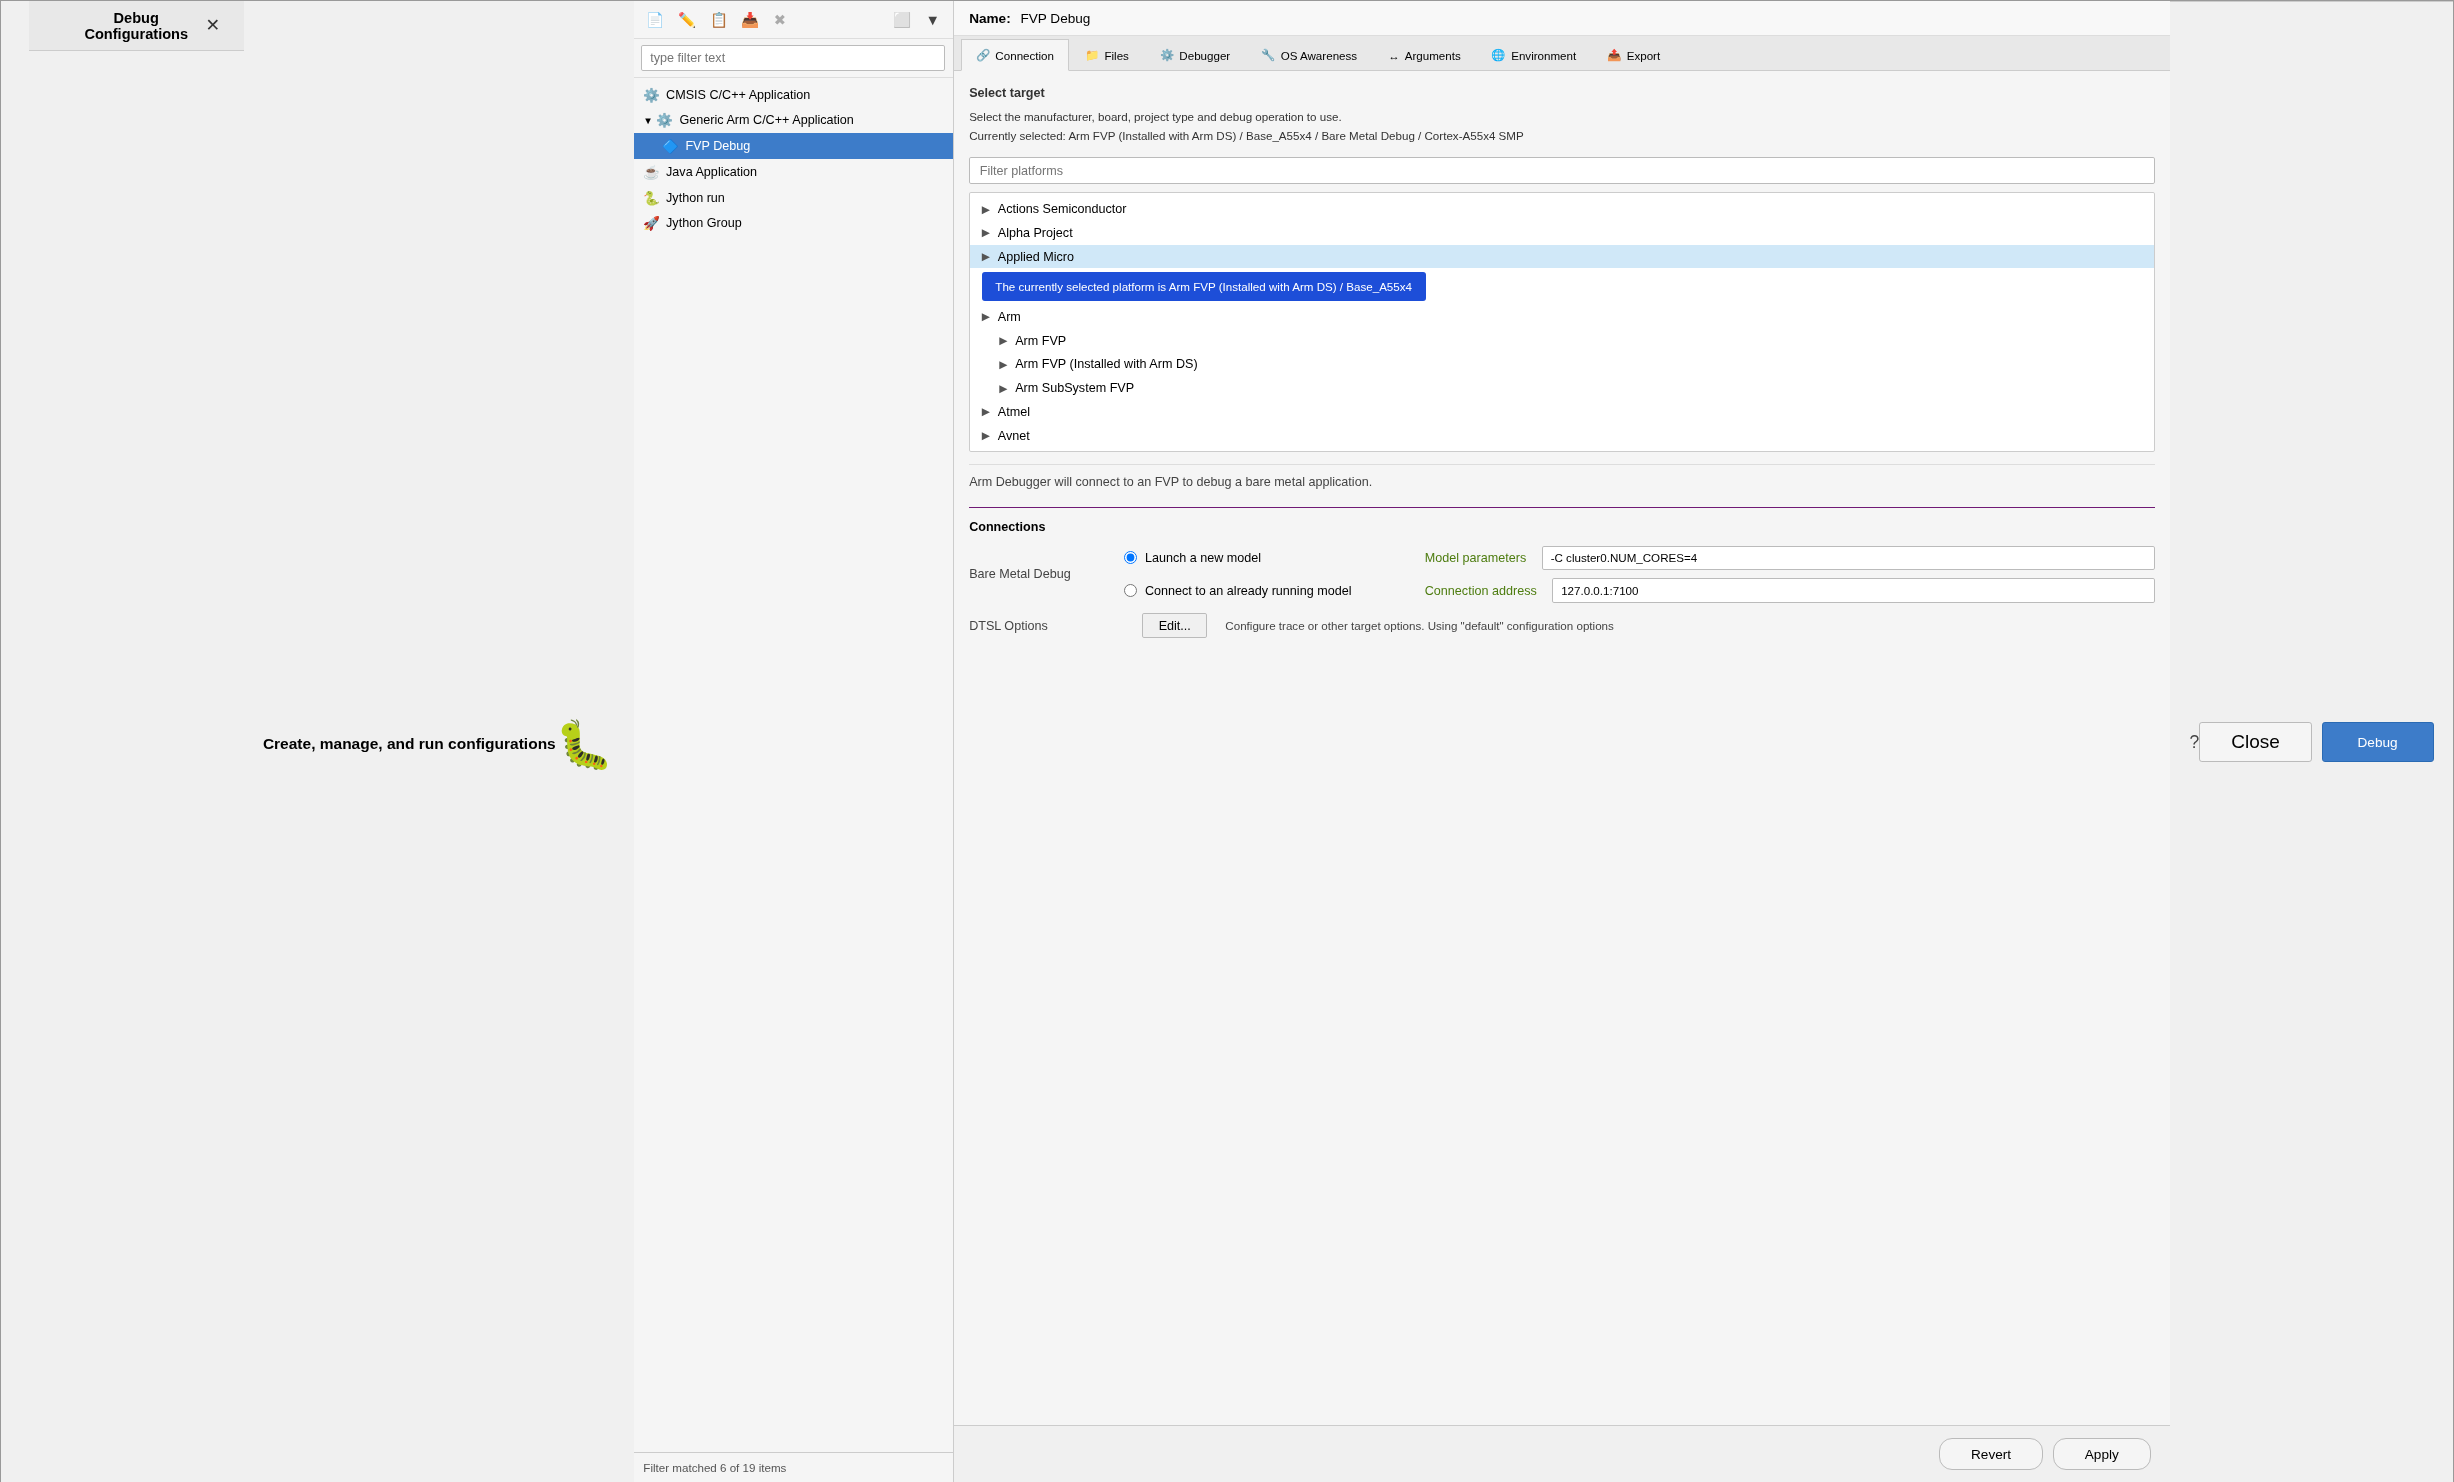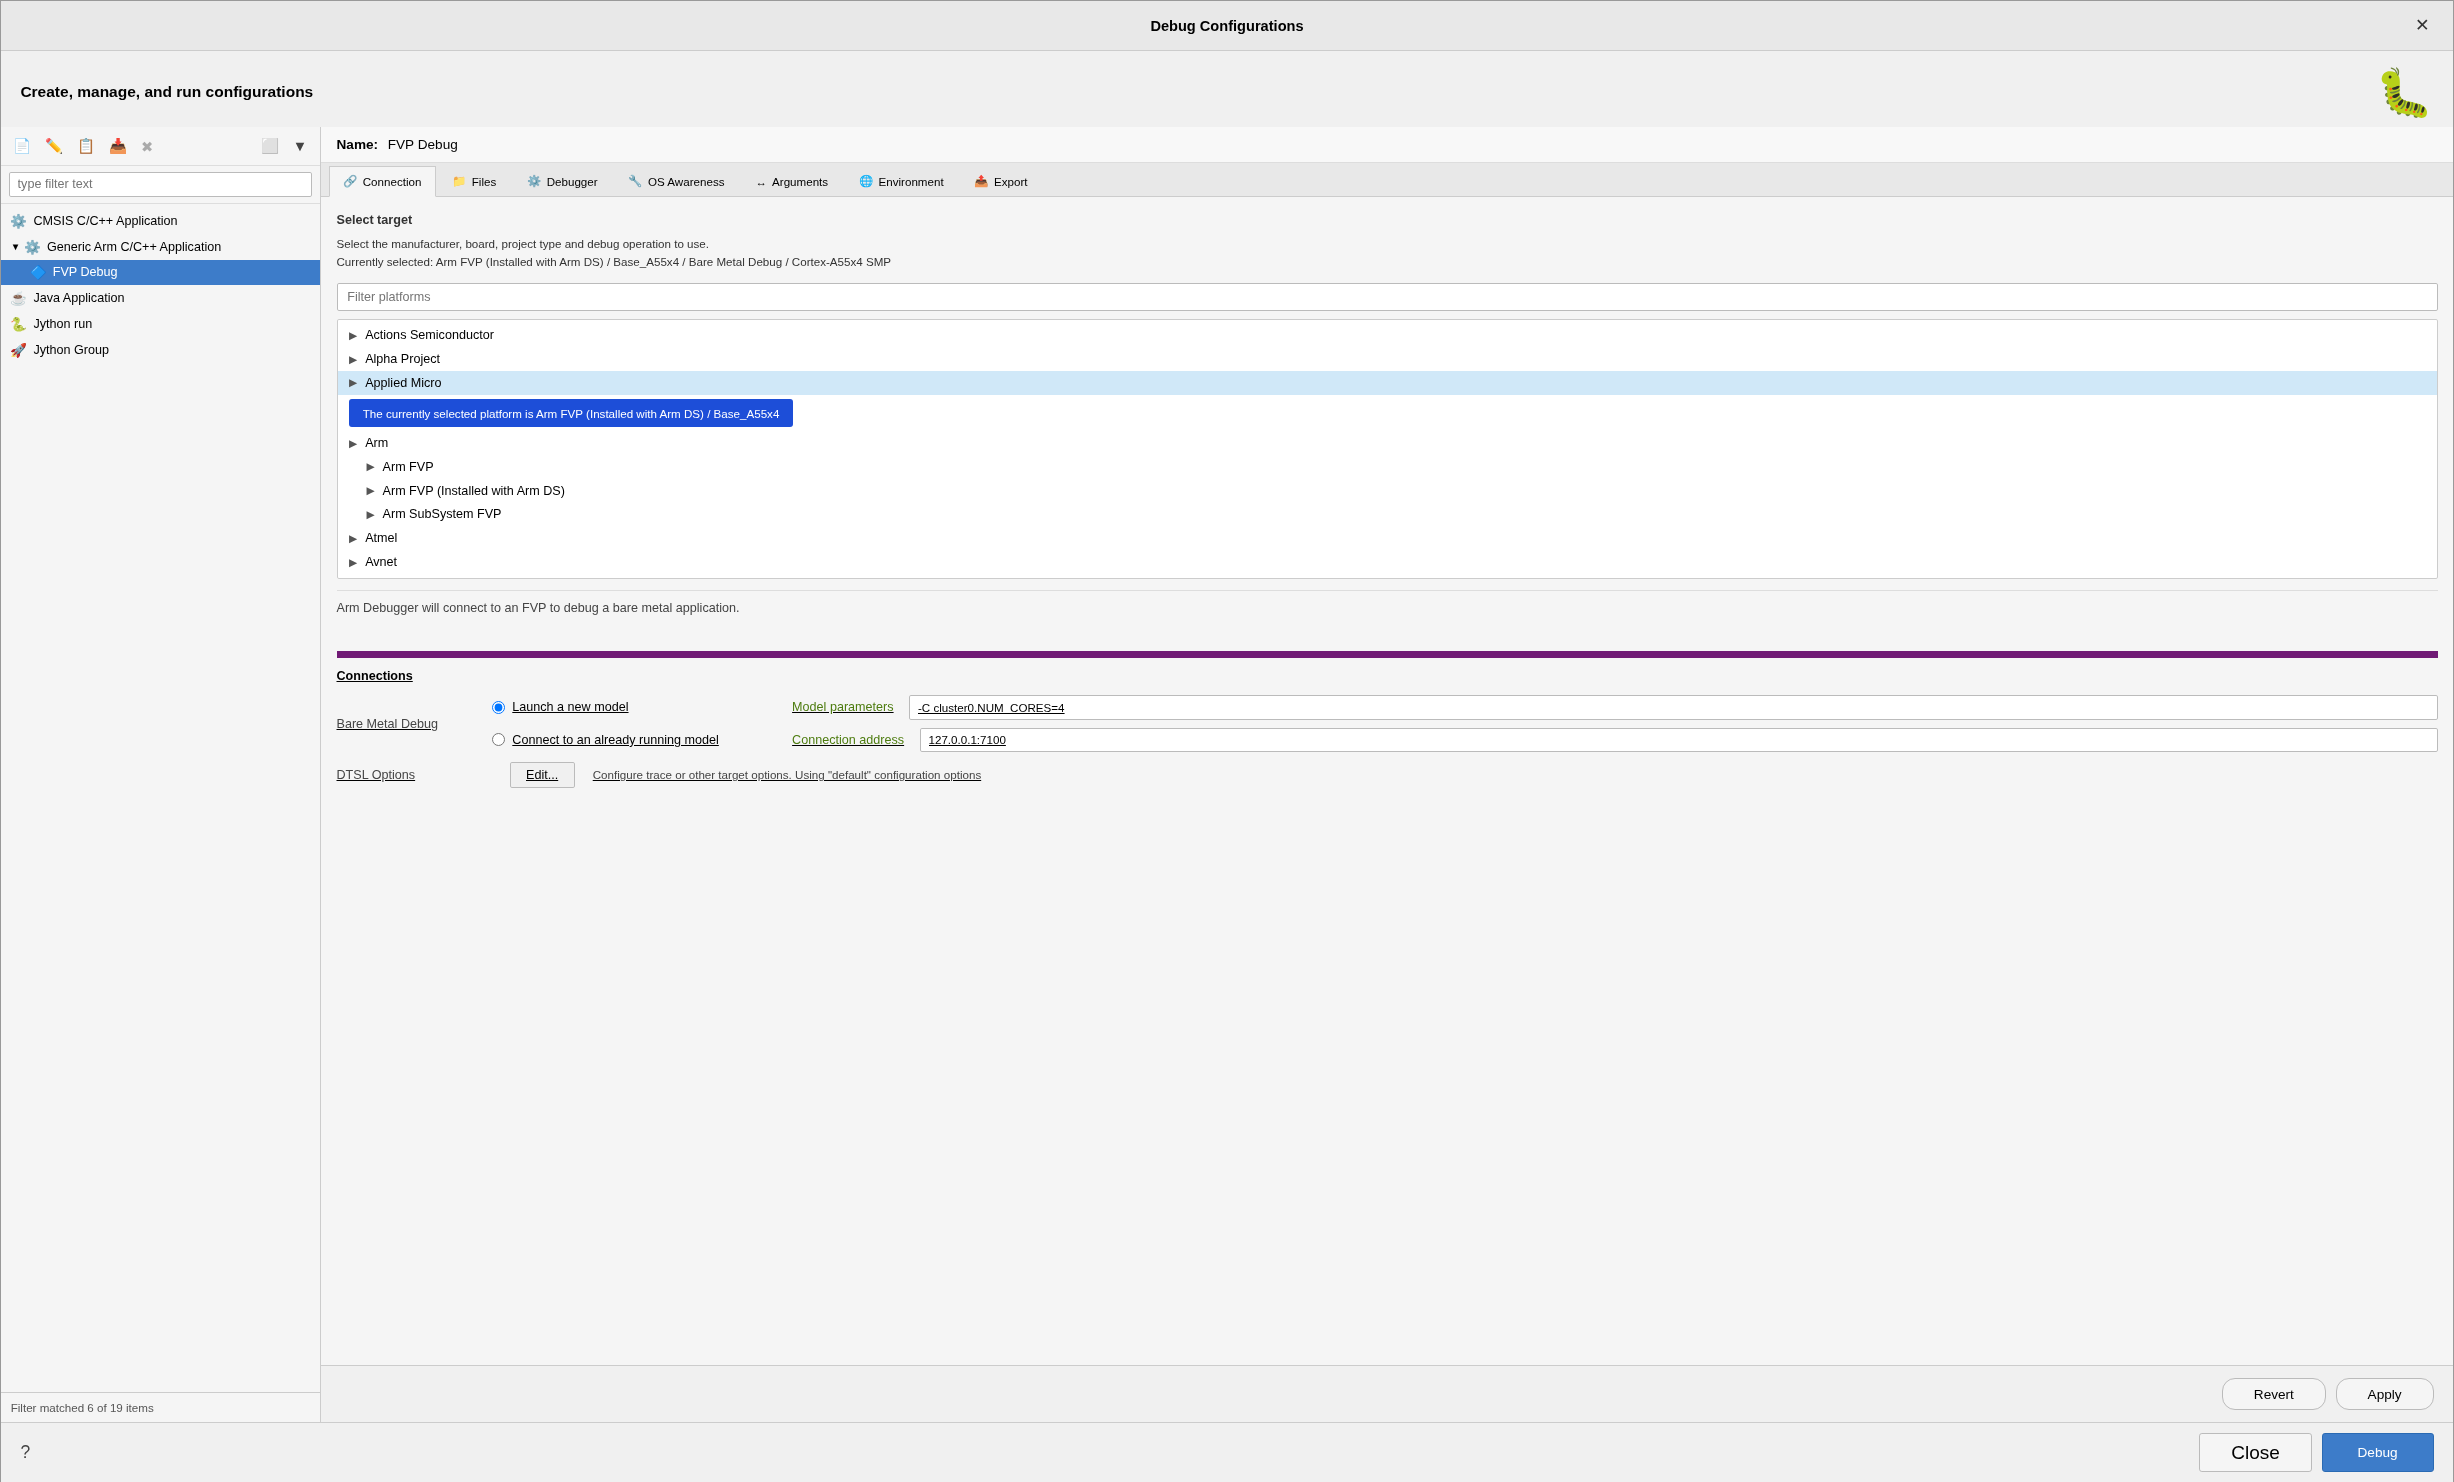--- a/index.html
+++ b/index.html
@@ -11,21 +11,22 @@
       height: 1483px;
       overflow: hidden;
     }
 
     .window {
       width: 100%;
       height: 100%;
       background: #f0f0f0;
       border: 1px solid #999;
       display: flex;
-      flex-direction: column;
+      flex-direction: row;
+      padding-left: 28px;
     }
 
     .title-bar {
       background: #e8e8e8;
       border-bottom: 1px solid #ccc;
       padding: 7.8px 15.5px;
       display: flex;
       align-items: center;
       justify-content: space-between;
       height: 50px;
@@ -261,24 +262,23 @@
 
     .debugger-info {
       font-size: 12.6px;
       color: #444;
       padding: 9.7px 0;
       border-top: 1px solid #ddd;
       margin-top: 7.8px;
     }
 
     .connections-section {
-      border-top: 7px solid #701a75;
+      border-top: 1px solid #701a75;
       padding-top: 11.6px;
-      margin-top: 26px;
-      text-decoration: underline;
+      margin-top: 9px;
     }
 
     .connections-title {
       font-weight: bold;
       font-size: 12.6px;
       margin-bottom: 11.6px;
     }
 
     .connection-row {
       display: flex;

